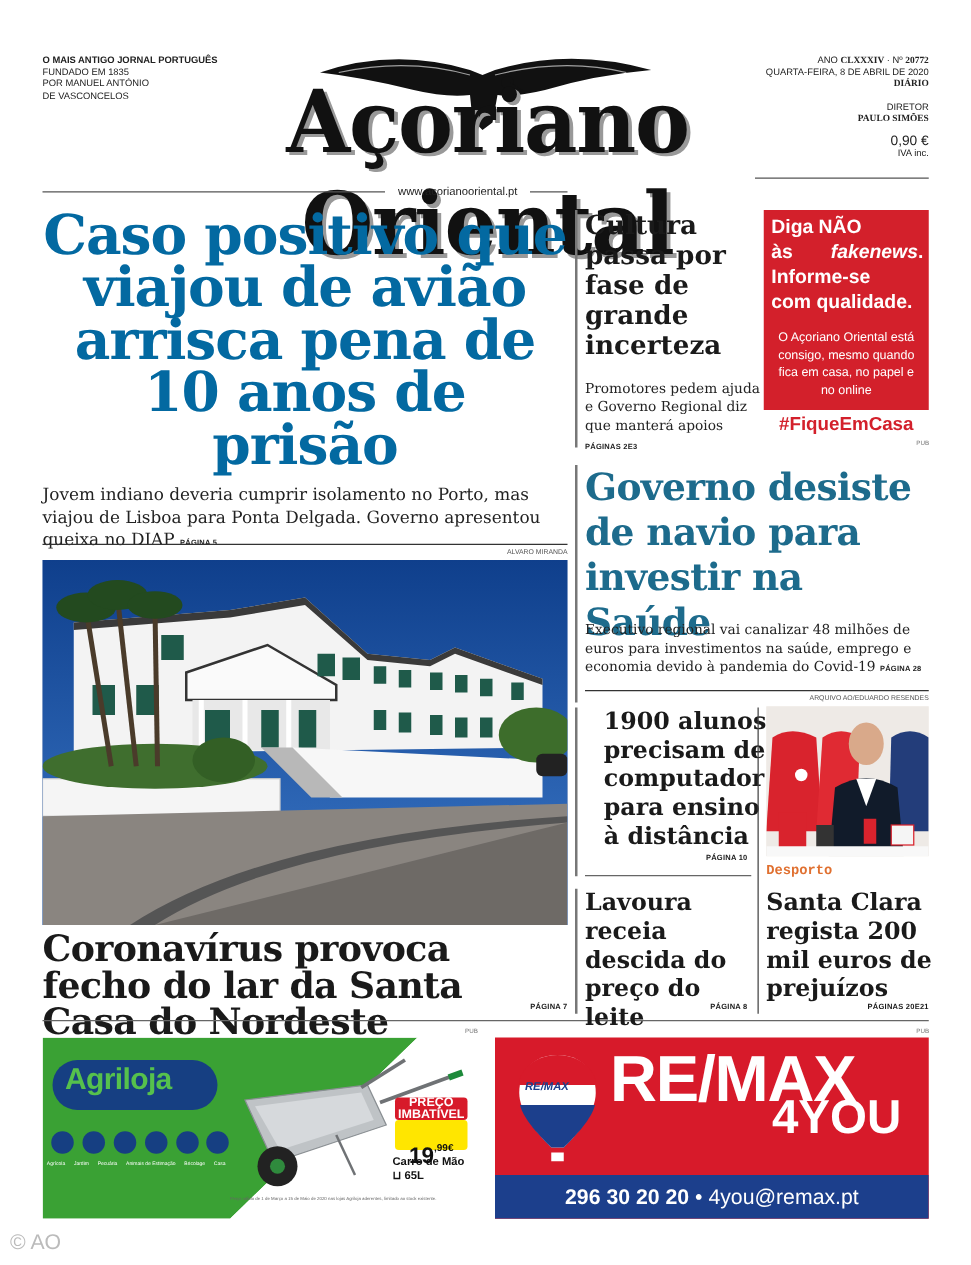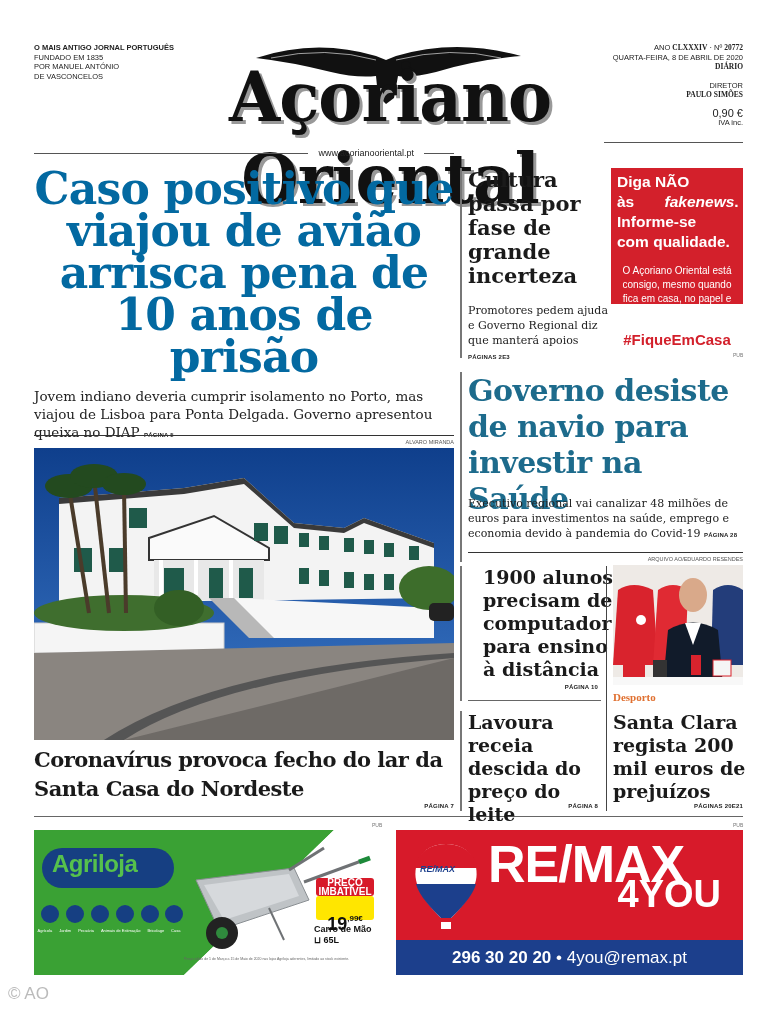--- a/index.html
+++ b/index.html
@@ -30,43 +30,43 @@
   
   .lead-title { left: 34px; top: 168px; width: 420px; font-size: 44px; line-height: 42px; color: #0369a1; font-weight: bold; letter-spacing: -0.8px; text-align: center; }
   .lead-sub { left: 34px; top: 387px; width: 420px; font-size: 13.5px; line-height: 18px; color: #222; }
   .page-ref { font-family: "Liberation Sans", sans-serif; font-size: 6px; font-weight: bold; letter-spacing: 0.2px; }
   .rule-dark { height: 1px; background: #333; }
   .photo-credit { font-family: "Liberation Sans", sans-serif; font-size: 5.5px; color: #555; text-align: right; }
 
   
   .photo { left: 34px; top: 448px; width: 420px; height: 292px; overflow: hidden; background: #1c4d9a; }
 
-  .photo-caption { left: 34px; top: 745px; width: 420px; font-size: 21px; line-height: 29px; color: #1a1a1a; font-weight: bold; letter-spacing: -0.5px; }
+  .photo-caption { left: 34px; top: 745px; width: 420px; font-size: 29px; line-height: 29px; color: #1a1a1a; font-weight: bold; letter-spacing: -0.5px; }
 
   
   .col-rule { width: 2px; background: #777; }
   .cultura-title { left: 468px; top: 168px; width: 140px; font-size: 21px; line-height: 24px; font-weight: bold; color: #1a1a1a; }
   .cultura-sub { left: 468px; top: 303px; width: 140px; font-size: 11px; line-height: 15px; color: #222; }
 
   
-  .fake-box { left: 611px; top: 168px; width: 132px; height: 136px; background: #d3202b; color: #fff; }
+  .fake-box { left: 611px; top: 168px; width: 132px; height: 160px; background: #d3202b; color: #fff; }
   .fake-head { position: absolute; left: 6px; top: 4px; font-family: "Liberation Sans", sans-serif; font-weight: bold; font-size: 15.5px; line-height: 20px; }
   .fake-head i { font-style: italic; margin-left: 26px; }
   .fake-body { position: absolute; left: 0; top: 96px; width: 132px; text-align: center; font-family: "Liberation Sans", sans-serif; font-size: 10px; line-height: 14px; }
   .fique { left: 611px; top: 331px; width: 132px; text-align: center; font-family: "Liberation Sans", sans-serif; font-size: 15px; font-weight: bold; color: #d3202b; }
   .pub { font-family: "Liberation Sans", sans-serif; font-size: 5px; color: #777; }
 
   .gov-title { left: 468px; top: 373px; width: 280px; font-size: 30px; line-height: 36px; color: #1d6b8c; font-weight: bold; letter-spacing: -0.5px; }
   .gov-sub { left: 468px; top: 496px; width: 280px; font-size: 11px; line-height: 15px; color: #222; }
 
   .alunos-title { left: 468px; top: 566px; width: 140px; font-size: 19px; line-height: 23px; font-weight: bold; color: #1a1a1a; margin-left: 15px; }
   .lavoura-title { left: 468px; top: 711px; width: 140px; font-size: 19px; line-height: 23px; font-weight: bold; color: #1a1a1a; }
 
   .sport-photo { left: 613px; top: 565px; width: 130px; height: 120px; background: #f1ede8; overflow: hidden; }
-  .sport-kicker { left: 613px; top: 691px; font-family: Liberation Serif, serif; font-size: 11px; font-weight: bold; color: #e07030; }
+  .sport-kicker { left: 613px; top: 691px; font-family: Liberation Mono, monospace; font-size: 11px; font-weight: bold; color: #e07030; }
   .sport-title { left: 613px; top: 711px; width: 140px; font-size: 19px; line-height: 23px; font-weight: bold; color: #1a1a1a; }
 
   
   .agri { left: 34px; top: 830px; width: 348px; height: 145px; background: #fff; overflow: hidden; }
   .remax { left: 396px; top: 830px; width: 347px; height: 145px; background: #d71a2a; overflow: hidden; }
   .remax-bottom { position: absolute; left: 0; top: 110px; width: 347px; height: 35px; background: #1c3f8c; color: #fff; font-family: "Liberation Sans", sans-serif; font-size: 17px; text-align: center; line-height: 35px; }
   .remax-bottom b { font-weight: bold; }
   .copyright { left: 8px; top: 984px; font-family: "Liberation Sans", sans-serif; font-size: 17px; color: #bbb; }
 </style>
 </head>

